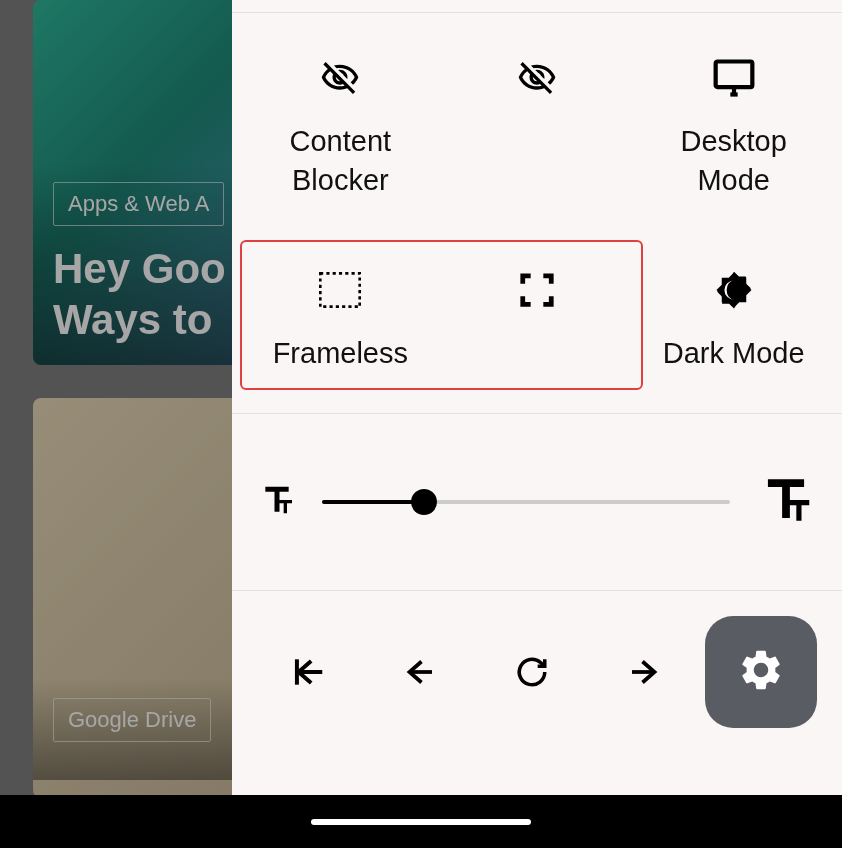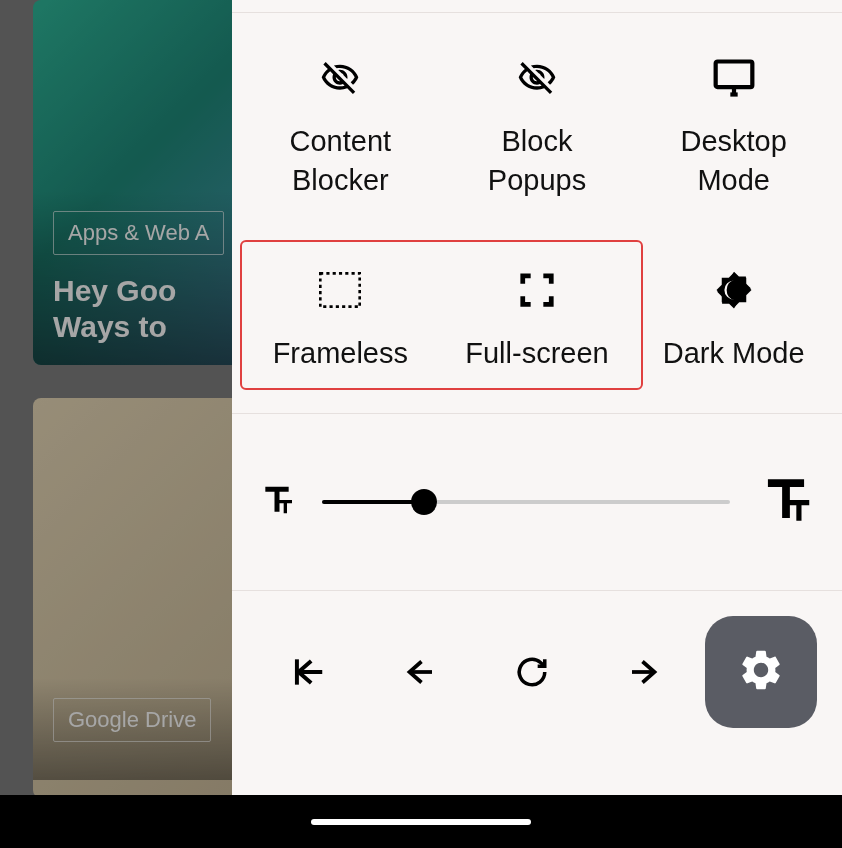--- a/index.html
+++ b/index.html
@@ -43,21 +43,21 @@
       border: 1px solid rgba(255,255,255,0.6);
       border-radius: 2px;
       padding: 8px 14px;
       color: #fff;
       font-size: 22px;
       font-weight: 500;
       margin-bottom: 18px;
     }
     .headline {
       color: #fff;
-      font-size: 30px;
+      font-size: 42px;
       font-weight: 700;
       line-height: 1.2;
     }
     .card2 {
       position: absolute;
       left: 33px;
       top: 398px;
       width: 300px;
       height: 400px;
       background: linear-gradient(135deg, #e8d9b8 0%, #c8b898 100%);
@@ -247,21 +247,20 @@
       </div>
       <div class="option-label">Content<br>Blocker</div>
     </div>
 
     <div class="option-item">
       <div class="option-icon">
         <svg width="50" height="40" viewBox="0 0 24 24" fill="#000">
             <path d="M12 6c3.79 0 7.17 2.13 8.82 5.5-.59 1.22-1.42 2.27-2.41 3.12l1.41 1.41c1.39-1.23 2.49-2.77 3.18-4.53C21.27 7.11 17 4 12 4c-1.27 0-2.49.2-3.64.57l1.65 1.65C10.66 6.09 11.32 6 12 6zm-1.07 1.14L13 9.21c.57.25 1.03.71 1.28 1.28l2.07 2.07c.08-.34.14-.7.14-1.07C16.5 9.01 14.48 7 12 7c-.37 0-.72.05-1.07.14zM2.01 3.87l2.68 2.68C3.06 7.83 1.77 9.53 1 11.5 2.73 15.89 7 19 12 19c1.52 0 2.98-.29 4.32-.82l3.42 3.42 1.41-1.41L3.42 2.45 2.01 3.87zm7.5 7.5l2.61 2.61c-.04.01-.08.02-.12.02-1.38 0-2.5-1.12-2.5-2.5 0-.05.01-.08.01-.13zm-3.4-3.4l1.75 1.75c-.23.55-.36 1.15-.36 1.78 0 2.48 2.02 4.5 4.5 4.5.63 0 1.23-.13 1.77-.36l.98.98c-.88.24-1.8.38-2.75.38-3.79 0-7.17-2.13-8.82-5.5.7-1.43 1.72-2.61 2.93-3.53z"></path>
           </svg>
       </div>
-      <div class="option-label">Block<br>Popups</div>
     </div>
 
     <div class="option-item">
       <div class="option-icon">
         <svg width="50" height="44" viewBox="0 0 24 24" fill="none" stroke="#000" stroke-width="2.3">
             <rect x="2" y="3" width="20" height="14" rx="1"></rect>
             <line x1="10" y1="21" x2="14" y2="21"></line>
             <line x1="12" y1="17" x2="12" y2="21"></line>
           </svg>
       </div>
@@ -279,21 +278,20 @@
 
     <div class="option-item">
       <div class="option-icon">
         <svg width="38" height="38" viewBox="0 0 24 24" fill="none" stroke="#000" stroke-width="3">
             <path d="M3 8V3h5"></path>
             <path d="M21 8V3h-5"></path>
             <path d="M3 16v5h5"></path>
             <path d="M21 16v5h-5"></path>
           </svg>
       </div>
-      <div class="option-label">Full-screen</div>
     </div>
 
     <div class="option-item">
       <div class="option-icon">
         <svg width="42" height="42" viewBox="0 0 24 24" fill="#000">
             <path d="M12 2l2 2 2-2 0 3 3 0-2 2 2 2-3 0 0 3-2-2-2 2 0-3-3 0 2-2-2-2 3 0z" opacity="0"></path>
             <path d="M12 1l1.5 1.5L15 1v2h2l-1.5 1.5L17 6h-2v2l-1.5-1.5L12 8V6h-2l1.5-1.5L10 3h2z" opacity="0"></path>
             <path d="M12 2 L15 5 L19 5 L19 9 L22 12 L19 15 L19 19 L15 19 L12 22 L9 19 L5 19 L5 15 L2 12 L5 9 L5 5 L9 5 Z M12 7 A5 5 0 0 0 12 17 A4 5 0 0 1 12 7 Z" fill="#000"></path>
             <path d="M12 2l2.5 2.5L18 4l.5 3.5L22 10l-2 3 1 3.5-3.5 1L16 21l-4-1-4 1-1.5-3.5-3.5-1 1-3.5-2-3 3.5-2.5L6 4l3.5.5z" opacity="0"></path>
           </svg>

